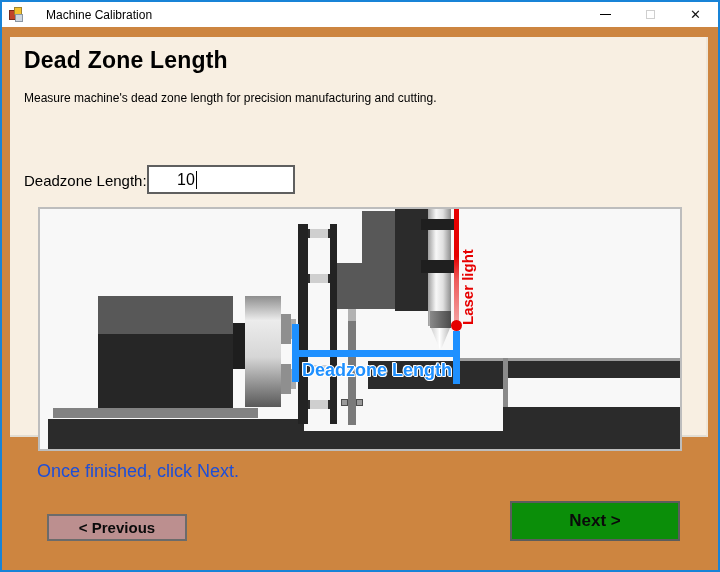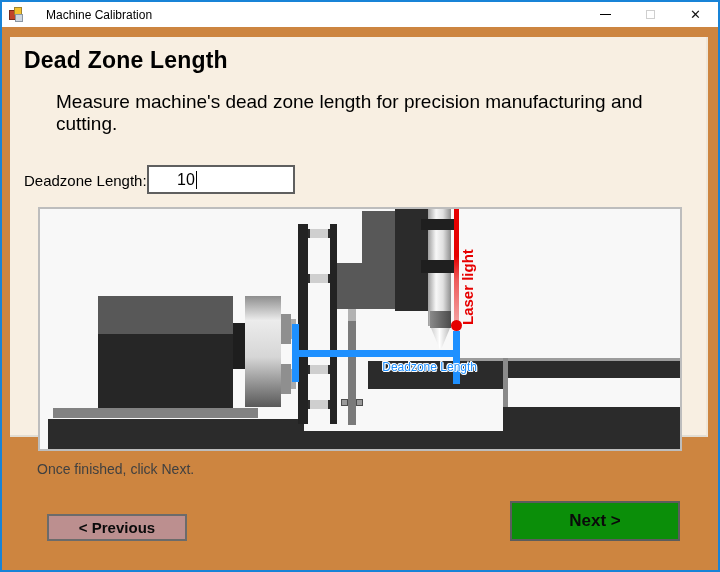--- a/index.html
+++ b/index.html
@@ -27,32 +27,32 @@
   .close-glyph { font-size: 13px; color: #111; line-height: 1; }
 
   
   .chrome { position: absolute; left:0; top:25px; right:0; bottom:0; background: #CD8540; }
   .panel {
     position: absolute; left: 8px; top: 10px; width: 698px; height: 400px;
     background: #F8EFE2;
     border-right: 2px solid #efe6d8; border-bottom: 2px solid #e2ddd3; padding-left: 20px;
   }
   .heading { position:absolute; left:14px; top:10px; font-size:23px; font-weight:bold; color:#000; letter-spacing: 0.2px; }
-  .intro { position:absolute; left:14px; top:54px; font-size:19px; color:#000;margin-left:32px; }
+  .intro { position:absolute; left:14px; top:54px; font-size:12px; color:#000; }
   .instructions { position:absolute; left:14px; top:76px; width:600px; font-size:13.5px; line-height:18px; color:#000; }
   .field-row { position:absolute; left:14px; top:128px; height:30px; }
   .field-label { position:absolute; left:0; top:7px; font-size:15px; color:#000; white-space:nowrap; }
   .textbox {
     position:absolute; left:123px; top:0; width:148px; height:29px;
     background:#fff; border:2px solid #5f5f5f; display:flex; align-items:center; padding-left:4px;
   }
   .textbox .value { font-size:16px; color:#000;margin-left:24px; }
   .caret { display:inline-block; width:1px; height:18px; background:#000; margin-left:1px; }
 
-  .note { position:absolute; left:27px; top:424px; font-size:14px; color:#404040; }
+  .note { position:absolute; left:27px; top:424px; font-size:18px; color:#1d4ed8; }
 
   .btn { position:absolute; font-family:"Liberation Sans",sans-serif; font-weight:bold; color:#0a0a0a; cursor:pointer; }
   .btn-prev { left:37px; top:477px; width:140px; height:27px; background:#BC8F8F; border:2px solid #6b6b6b; font-size:15px; }
   .btn-next { left:500px; top:464px; width:170px; height:40px; background:#0B8E09; border:2px solid #5c5c5c; font-size:17px; }
 
   
   .picture {
     position:absolute; left:28px; top:170px; width:640px; height:240px;
     border:2px solid #bdbdbd; background:#f8f8f8; overflow:hidden; box-sizing:content-box;
   }
@@ -98,22 +98,22 @@
   .bed-block   { left:463px; top:198px; width:177px; height:42px; background:#2b2b2b; }
   .laser-beam { left:414px; top:0; width:5px; height:118px;
     background:linear-gradient(180deg,#e60000 0%,#e60000 40%,#ee5a5a 60%,#f4a6a6 100%); }
   .laser-dot  { left:411px; top:111px; width:11px; height:11px; border-radius:50%; background:#e60000; }
   .laser-label { left:419px; top:20px; height:96px; width:20px;
     writing-mode:vertical-rl; transform:rotate(180deg);
     color:#e60000; font-size:15px; font-weight:bold; white-space:nowrap; }
   .dim-tick-l { left:252px; top:115px; width:7px; height:58px; background:#1E90FF; }
   .dim-tick-r { left:413px; top:122px; width:7px; height:53px; background:#1E90FF; }
   .dim-bar    { left:252px; top:141px; width:168px; height:7px; background:#1E90FF; }
-  .dim-label  { left:262px; top:151px; width:175px; text-align:right;
-    color:#1E90FF; font-size:12px; font-weight:normal; white-space:nowrap;
+  .dim-label  { left:262px; top:151px; width:175px; text-align:left;
+    color:#1E90FF; font-size:18px; font-weight:bold; white-space:nowrap;
     text-shadow:-1px 0 #fff,1px 0 #fff,0 -1px #fff,0 1px #fff,1px 1px #fff,-1px -1px #fff; }
 </style>
 </head>
 <body>
 
 <div class="window">
 
   <div class="titlebar">
     <span class="app-icon">
       <span class="i-red"></span>

